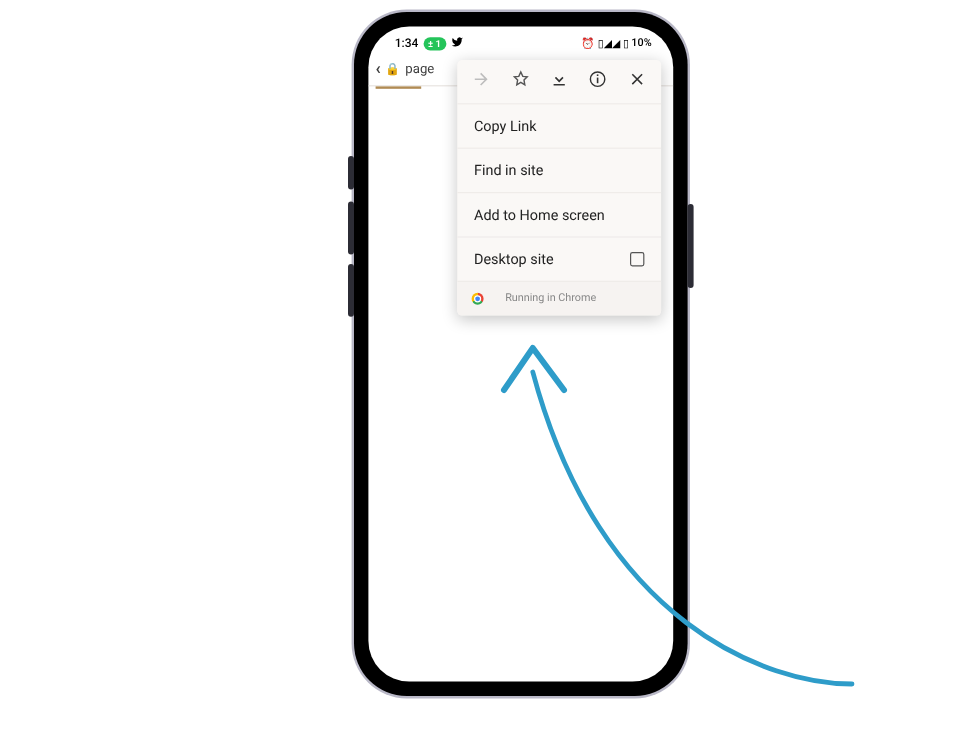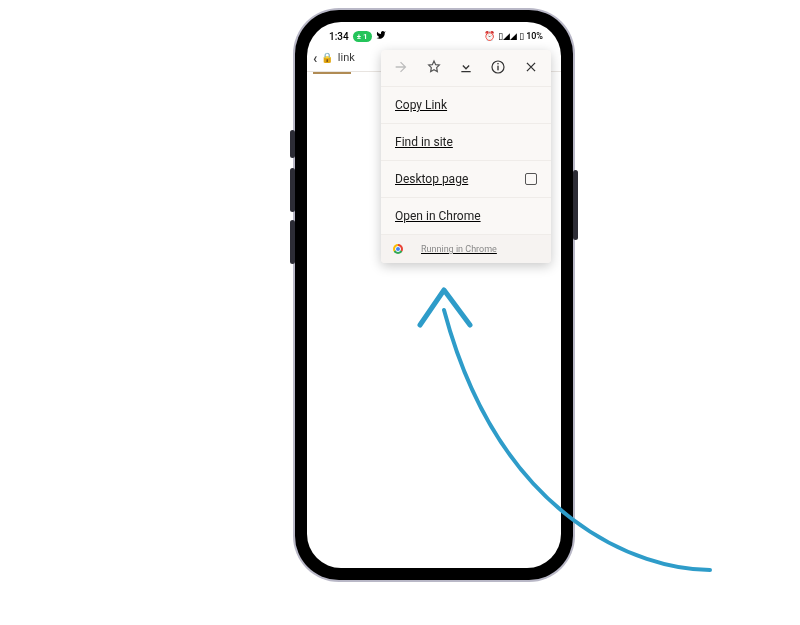--- a/index.html
+++ b/index.html
@@ -75,21 +75,20 @@
     
     .menu {
       position: absolute;
       top: 28px;
       right: 10px;
       width: 170px;
       background: #faf8f6;
       border-radius: 4px;
       box-shadow: 0 3px 12px rgba(0,0,0,.22);
       overflow: hidden;
-      text-decoration: underline;
     }
     .menu-icon-row {
       display: flex;
       align-items: center;
       justify-content: space-around;
       height: 36px;
       padding: 0 4px;
     }
     .menu-icon-row span { width: 20px; text-align: center; color:#555; font-size:14px; }
     .menu-icon-row .arrow { color:#bdbdbd; }
@@ -156,21 +155,21 @@
       </div>
       <div class="status-right">
         <span>⏰ ▯◢◢ ▯</span>
           <span>10%</span>
       </div>
     </div>
 
     <div class="url-row">
       <span class="back-chevron">‹</span>
       <span class="lock">🔒</span>
-      <span class="url-text">link</span>
+      <span class="url-text">page</span>
     </div>
     <div class="accent-line"></div>
 
     <div class="menu">
       <div class="menu-icon-row">
         <span class="arrow">
           <svg width="16" height="16" viewBox="0 0 24 24">
               <path fill="#bdbdbd" d="M12 4l-1.4 1.4L16.2 11H4v2h12.2l-5.6 5.6L12 20l8-8z"></path>
             </svg>
         </span>
@@ -197,25 +196,25 @@
             </svg>
         </span>
       </div>
       <div class="menu-item">
         <span>Copy Link</span>
       </div>
       <div class="menu-item">
         <span>Find in site</span>
       </div>
       <div class="menu-item">
-        <span>Desktop page</span>
+        <span>Add to Home screen</span>
+      </div>
+      <div class="menu-item">
+        <span>Desktop site</span>
         <span class="checkbox-empty"></span>
-      </div>
-      <div class="menu-item">
-        <span>Open in Chrome</span>
       </div>
       <div class="menu-footer">
         <span class="chrome-dot"></span>
         <span>Running in Chrome</span>
       </div>
     </div>
 
   </div>
 </div>
 

